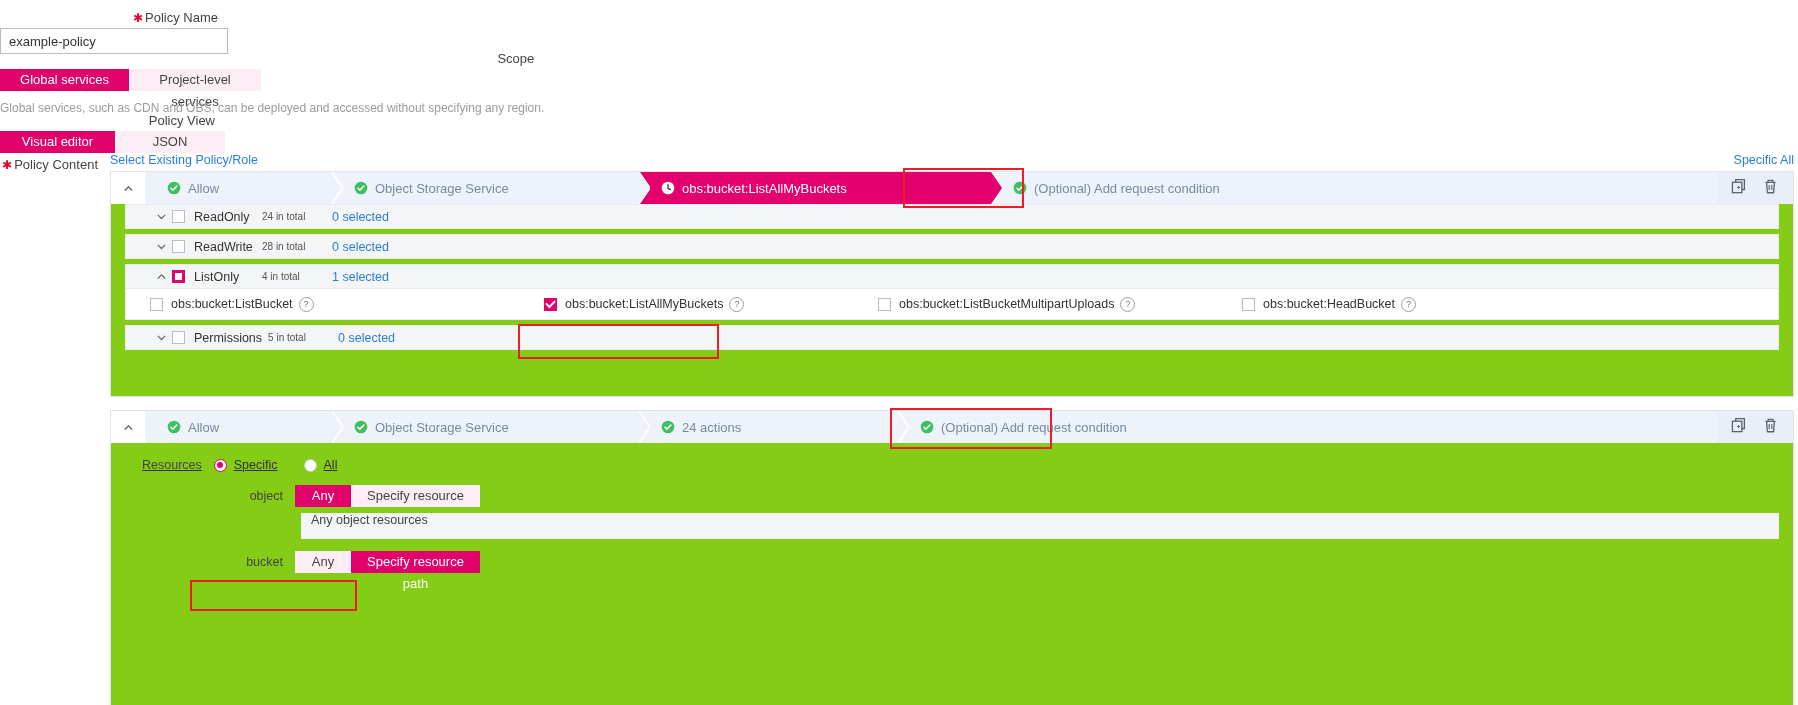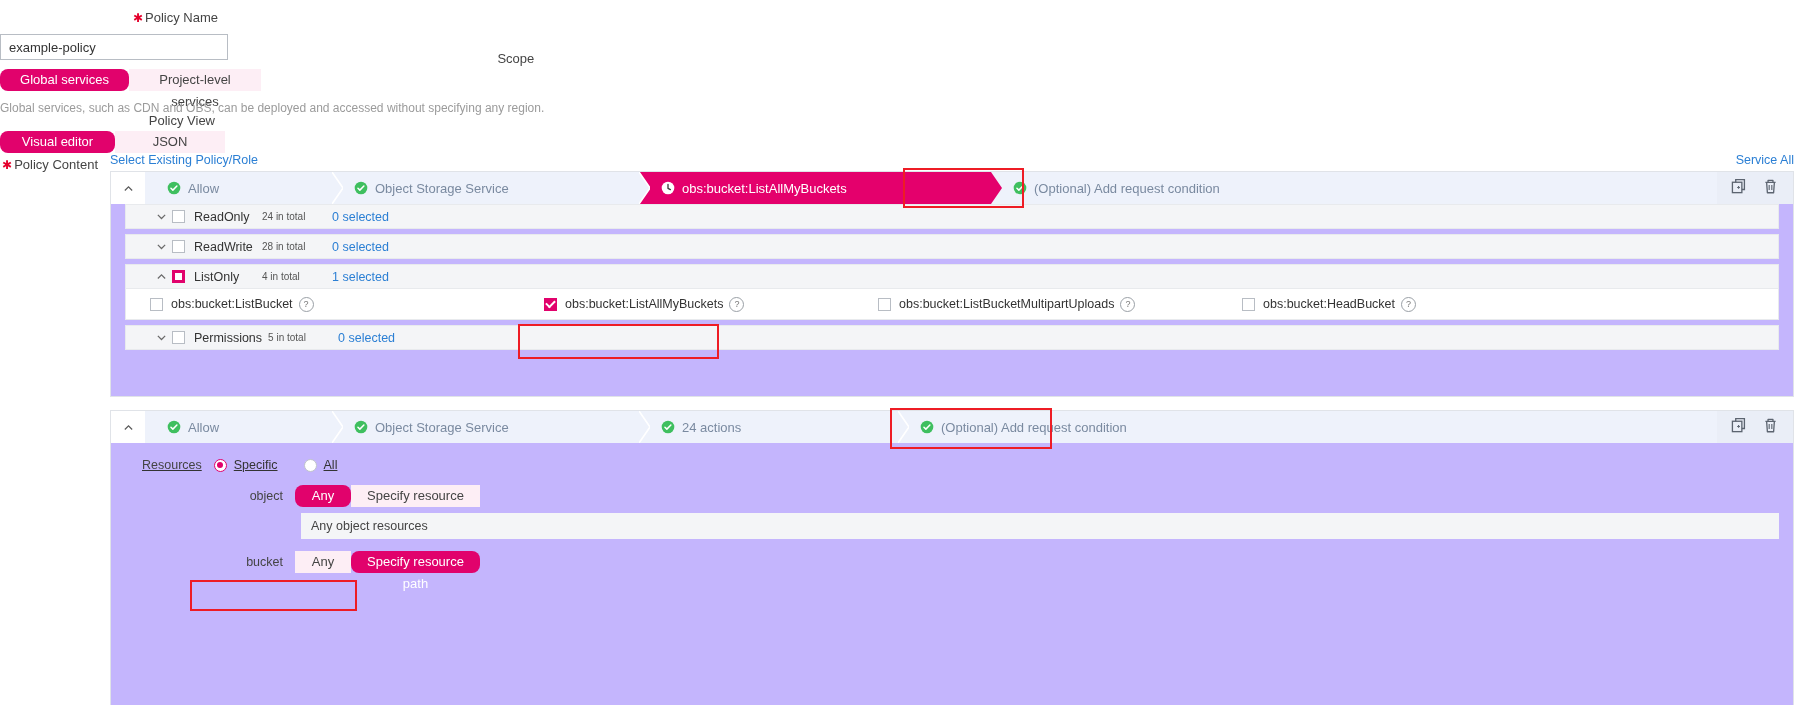--- a/index.html
+++ b/index.html
@@ -21,42 +21,42 @@
     white-space:nowrap;
   }
   .req-star{color:#e4002b;margin-right:2px;font-size:12px;}
 
   
   .text-input{
     width:228px;height:26px;box-sizing:border-box;
     border:1px solid #b8bdc4;background:#fff;
     padding:10px 8px;font-size:13px;color:#333;
     font-family:"Liberation Sans",sans-serif;
-    outline:none;border-radius:0;margin-top:6px;
+    outline:none;border-radius:0;
   }
 
   
   .seg{display:inline-flex;}
   .seg-item{
     height:22px;line-height:22px;
     text-align:center;font-size:13px;
     background:#fdeef5;color:#444;
     cursor:pointer;user-select:none;
     padding:0 10px;box-sizing:border-box;
   }
-  .seg-item.active{background:#e1026c;color:#ffffff;border-radius:8px;}
+  .seg-item.active{background:#e1026c;color:#ffffff;}
 
   .hint{font-size:12px;color:#9b9b9b;line-height:18px;}
 
   .link{color:#2b7fd4;font-size:12.5px;cursor:pointer;text-decoration:none;}
 
   
   .card{
     border:1px solid #e0e3e8;
-    background:#c4b5fd;
+    background:#84cc16;
     box-sizing:border-box;
   }
   .bc-row{
     display:flex;align-items:stretch;
     height:32px;background:#eef2fb;
     position:relative;
   }
   .bc-caret{
     width:34px;display:flex;align-items:center;justify-content:center;
     background:#ffffff;cursor:pointer;color:#5a5a5a;
@@ -140,21 +140,21 @@
   }
   .radio.on{border:1px solid #e1026c;}
   .radio.on::after{content:"";width:6px;height:6px;border-radius:50%;background:#e1026c;display:block;}
   .radio-lab{margin:0 26px 0 7px;font-size:12.5px;color:#333;}
 
   .rsrc-block{margin-top:8px;}
   .rsrc-head{display:flex;align-items:center;}
   .rsrc-name{width:56px;text-align:right;font-size:12.5px;color:#444;margin-right:12px;}
   .rsrc-body{
     margin-left:190px;background:#f4f5f7;height:26px;
-    display:flex;align-items:center;padding-left:10px;
+    display:flex;padding-left:10px;
     font-size:12.5px;color:#444;margin-right:14px;
     position:relative;
   }
   .rsrc-body .row-icons{
     position:absolute;right:12px;top:0;height:26px;
     display:flex;align-items:center;gap:12px;
   }
 
   
   .redbox{position:absolute;border:2px solid #ee1c25;pointer-events:none;z-index:40;}
@@ -185,21 +185,21 @@
   <div class="seg">
     <div class="seg-item active" style="width:115px">Visual editor</div>
     <div class="seg-item" style="width:110px">JSON</div>
   </div>
 </div>
 
 <div class="form-label" style="position:absolute;left:0;top:155px;">
   <span class="req-star">✱</span><span>Policy Content</span>
 </div>
 <a class="link" style="position:absolute;left:110px;top:153px;">Select Existing Policy/Role</a>
-<a class="link" style="position:absolute;right:4px;top:153px;">Service All</a>
+<a class="link" style="position:absolute;right:4px;top:153px;">Specific All</a>
 
 <div class="card" style="position:absolute;left:110px;top:171px;width:1684px;height:226px;">
 
   <div class="bc-row">
     <div class="bc-caret">
       <svg width="13" height="13" viewBox="0 0 16 16">
           <path d="M3.5 10.5L8 6l4.5 4.5" fill="none" stroke="#5a5a5a" stroke-width="1.5"></path>
         </svg>
     </div>
 

